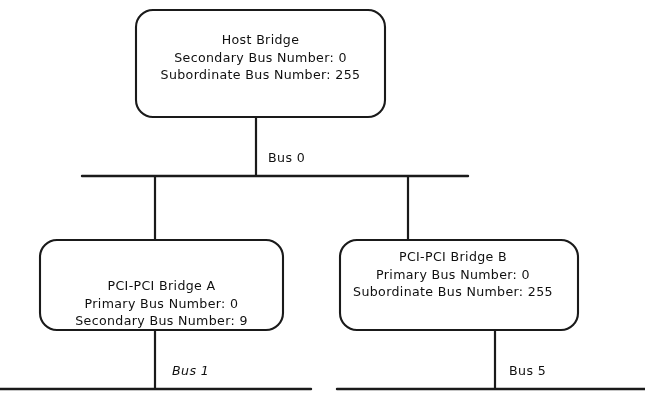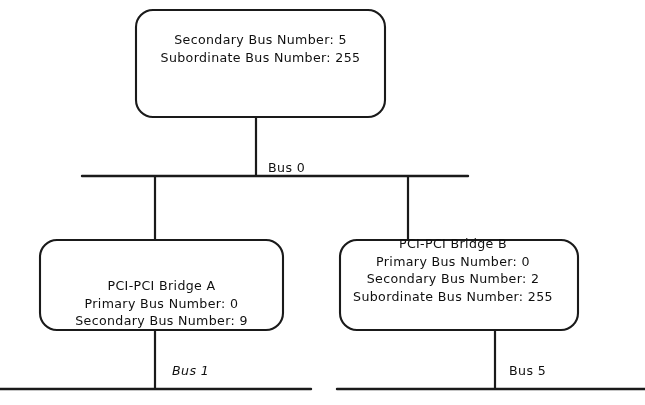--- a/index.html
+++ b/index.html
@@ -87,34 +87,34 @@
 
     <line class="bus-line" x1="0" y1="389" x2="311" y2="389"></line>
 
     <line class="connector" x1="495" y1="330" x2="495" y2="389"></line>
 
     <line class="bus-line" x1="337" y1="389" x2="645" y2="389"></line>
 
   </svg>
 
   <div class="node-text" style="left:136px; top:31px; width:249px;">
-    <span class="line">Secondary Bus Number: 5</span>
+    <span class="line">Host Bridge</span>
+    <span class="line">Secondary Bus Number: 0</span>
     <span class="line">Subordinate Bus Number: 255</span>
   </div>
 
   <div class="node-text" style="left:40px; top:243px; width:243px;margin-top:34px;">
     <span class="line">PCI-PCI Bridge A</span>
     <span class="line">Primary Bus Number: 0</span>
     <span class="line">Secondary Bus Number: 9</span>
   </div>
 
-  <div class="node-text" style="left:340px; top:235px; width:226px;">
+  <div class="node-text" style="left:340px; top:248px; width:226px;">
     <span class="line">PCI-PCI Bridge B</span>
     <span class="line">Primary Bus Number: 0</span>
-    <span class="line">Secondary Bus Number: 2</span>
     <span class="line">Subordinate Bus Number: 255</span>
   </div>
 
-  <div class="bus-label" style="left:268px; top:150px;margin-top:10px;">Bus 0</div>
+  <div class="bus-label" style="left:268px; top:150px;">Bus 0</div>
   <div class="bus-label" style="left:172px; top:363px;font-style:italic;">Bus 1</div>
   <div class="bus-label" style="left:509px; top:363px;">Bus 5</div>
 
 </div>
 
 </body></html>

